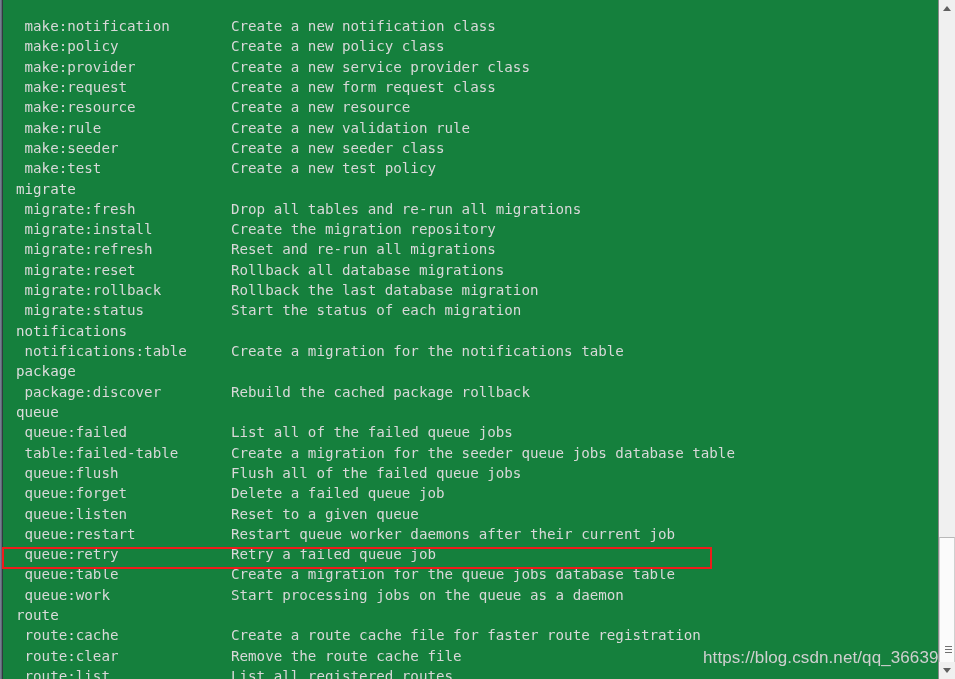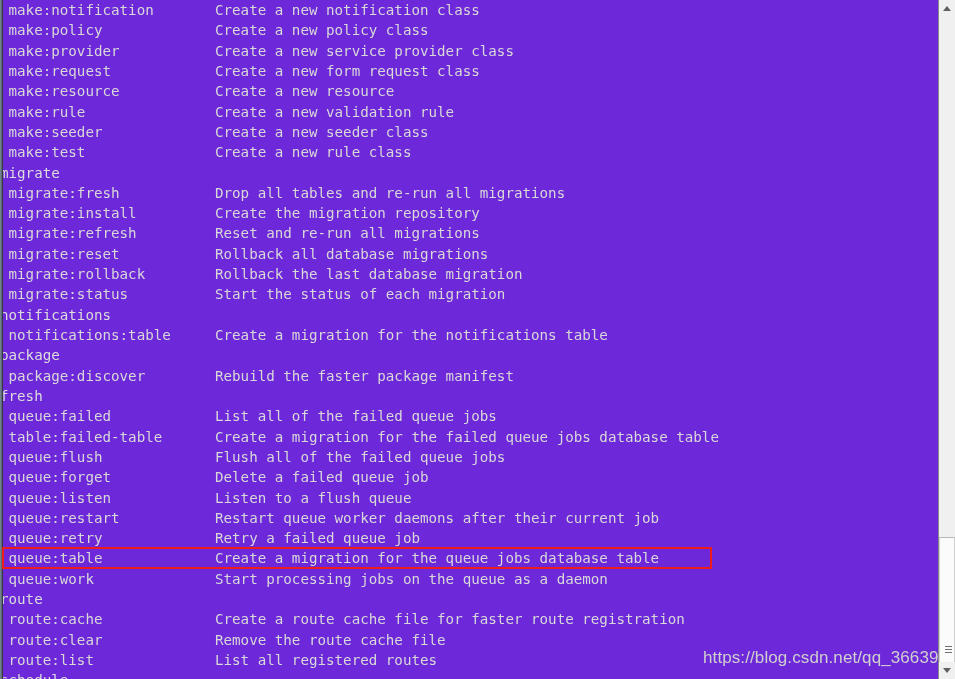--- a/index.html
+++ b/index.html
@@ -27,22 +27,22 @@
     background: linear-gradient(to right, #7d8a99 0%, #5b6775 55%, #1c1f22 100%);
     z-index: 5;
   }
 
   
   .terminal {
     position: absolute;
     left: 0; top: 0;
     width: 938px;
     height: 679px;
-    background: #6d28d9;
-    padding: 0;
+    background: #15803d;
+    padding: 16px;
     overflow: hidden;
   }
 
   .line {
     position: relative;
     height: 20.32px;
     line-height: 20.32px;
     white-space: pre;
     font-size: 14.2px;
     color: #d4d4d4;
@@ -156,38 +156,38 @@
   <div class="left-edge"></div>
 
   <div class="terminal" id="terminal-output">
       <div class="line"><span class="cmd"> make:notification</span><span class="desc">Create a new notification class</span></div>
       <div class="line"><span class="cmd"> make:policy</span><span class="desc">Create a new policy class</span></div>
       <div class="line"><span class="cmd"> make:provider</span><span class="desc">Create a new service provider class</span></div>
       <div class="line"><span class="cmd"> make:request</span><span class="desc">Create a new form request class</span></div>
       <div class="line"><span class="cmd"> make:resource</span><span class="desc">Create a new resource</span></div>
       <div class="line"><span class="cmd"> make:rule</span><span class="desc">Create a new validation rule</span></div>
       <div class="line"><span class="cmd"> make:seeder</span><span class="desc">Create a new seeder class</span></div>
-      <div class="line"><span class="cmd"> make:test</span><span class="desc">Create a new rule class</span></div>
+      <div class="line"><span class="cmd"> make:test</span><span class="desc">Create a new test policy</span></div>
       <div class="line group"><span class="cmd">migrate</span><span class="desc"></span></div>
       <div class="line"><span class="cmd"> migrate:fresh</span><span class="desc">Drop all tables and re-run all migrations</span></div>
       <div class="line"><span class="cmd"> migrate:install</span><span class="desc">Create the migration repository</span></div>
       <div class="line"><span class="cmd"> migrate:refresh</span><span class="desc">Reset and re-run all migrations</span></div>
       <div class="line"><span class="cmd"> migrate:reset</span><span class="desc">Rollback all database migrations</span></div>
       <div class="line"><span class="cmd"> migrate:rollback</span><span class="desc">Rollback the last database migration</span></div>
       <div class="line"><span class="cmd"> migrate:status</span><span class="desc">Start the status of each migration</span></div>
       <div class="line group"><span class="cmd">notifications</span><span class="desc"></span></div>
       <div class="line"><span class="cmd"> notifications:table</span><span class="desc">Create a migration for the notifications table</span></div>
       <div class="line group"><span class="cmd">package</span><span class="desc"></span></div>
-      <div class="line"><span class="cmd"> package:discover</span><span class="desc">Rebuild the faster package manifest</span></div>
-      <div class="line group"><span class="cmd">fresh</span><span class="desc"></span></div>
+      <div class="line"><span class="cmd"> package:discover</span><span class="desc">Rebuild the cached package rollback</span></div>
+      <div class="line group"><span class="cmd">queue</span><span class="desc"></span></div>
       <div class="line"><span class="cmd"> queue:failed</span><span class="desc">List all of the failed queue jobs</span></div>
-      <div class="line"><span class="cmd"> table:failed-table</span><span class="desc">Create a migration for the failed queue jobs database table</span></div>
+      <div class="line"><span class="cmd"> table:failed-table</span><span class="desc">Create a migration for the seeder queue jobs database table</span></div>
       <div class="line"><span class="cmd"> queue:flush</span><span class="desc">Flush all of the failed queue jobs</span></div>
       <div class="line"><span class="cmd"> queue:forget</span><span class="desc">Delete a failed queue job</span></div>
-      <div class="line"><span class="cmd"> queue:listen</span><span class="desc">Listen to a flush queue</span></div>
+      <div class="line"><span class="cmd"> queue:listen</span><span class="desc">Reset to a given queue</span></div>
       <div class="line"><span class="cmd"> queue:restart</span><span class="desc">Restart queue worker daemons after their current job</span></div>
       <div class="line"><span class="cmd"> queue:retry</span><span class="desc">Retry a failed queue job</span></div>
       <div class="line"><span class="cmd"> queue:table</span><span class="desc">Create a migration for the queue jobs database table</span></div>
       <div class="line"><span class="cmd"> queue:work</span><span class="desc">Start processing jobs on the queue as a daemon</span></div>
       <div class="line group"><span class="cmd">route</span><span class="desc"></span></div>
       <div class="line"><span class="cmd"> route:cache</span><span class="desc">Create a route cache file for faster route registration</span></div>
       <div class="line"><span class="cmd"> route:clear</span><span class="desc">Remove the route cache file</span></div>
       <div class="line"><span class="cmd"> route:list</span><span class="desc">List all registered routes</span></div>
       <div class="line group"><span class="cmd">schedule</span><span class="desc"></span></div>
     </div>

